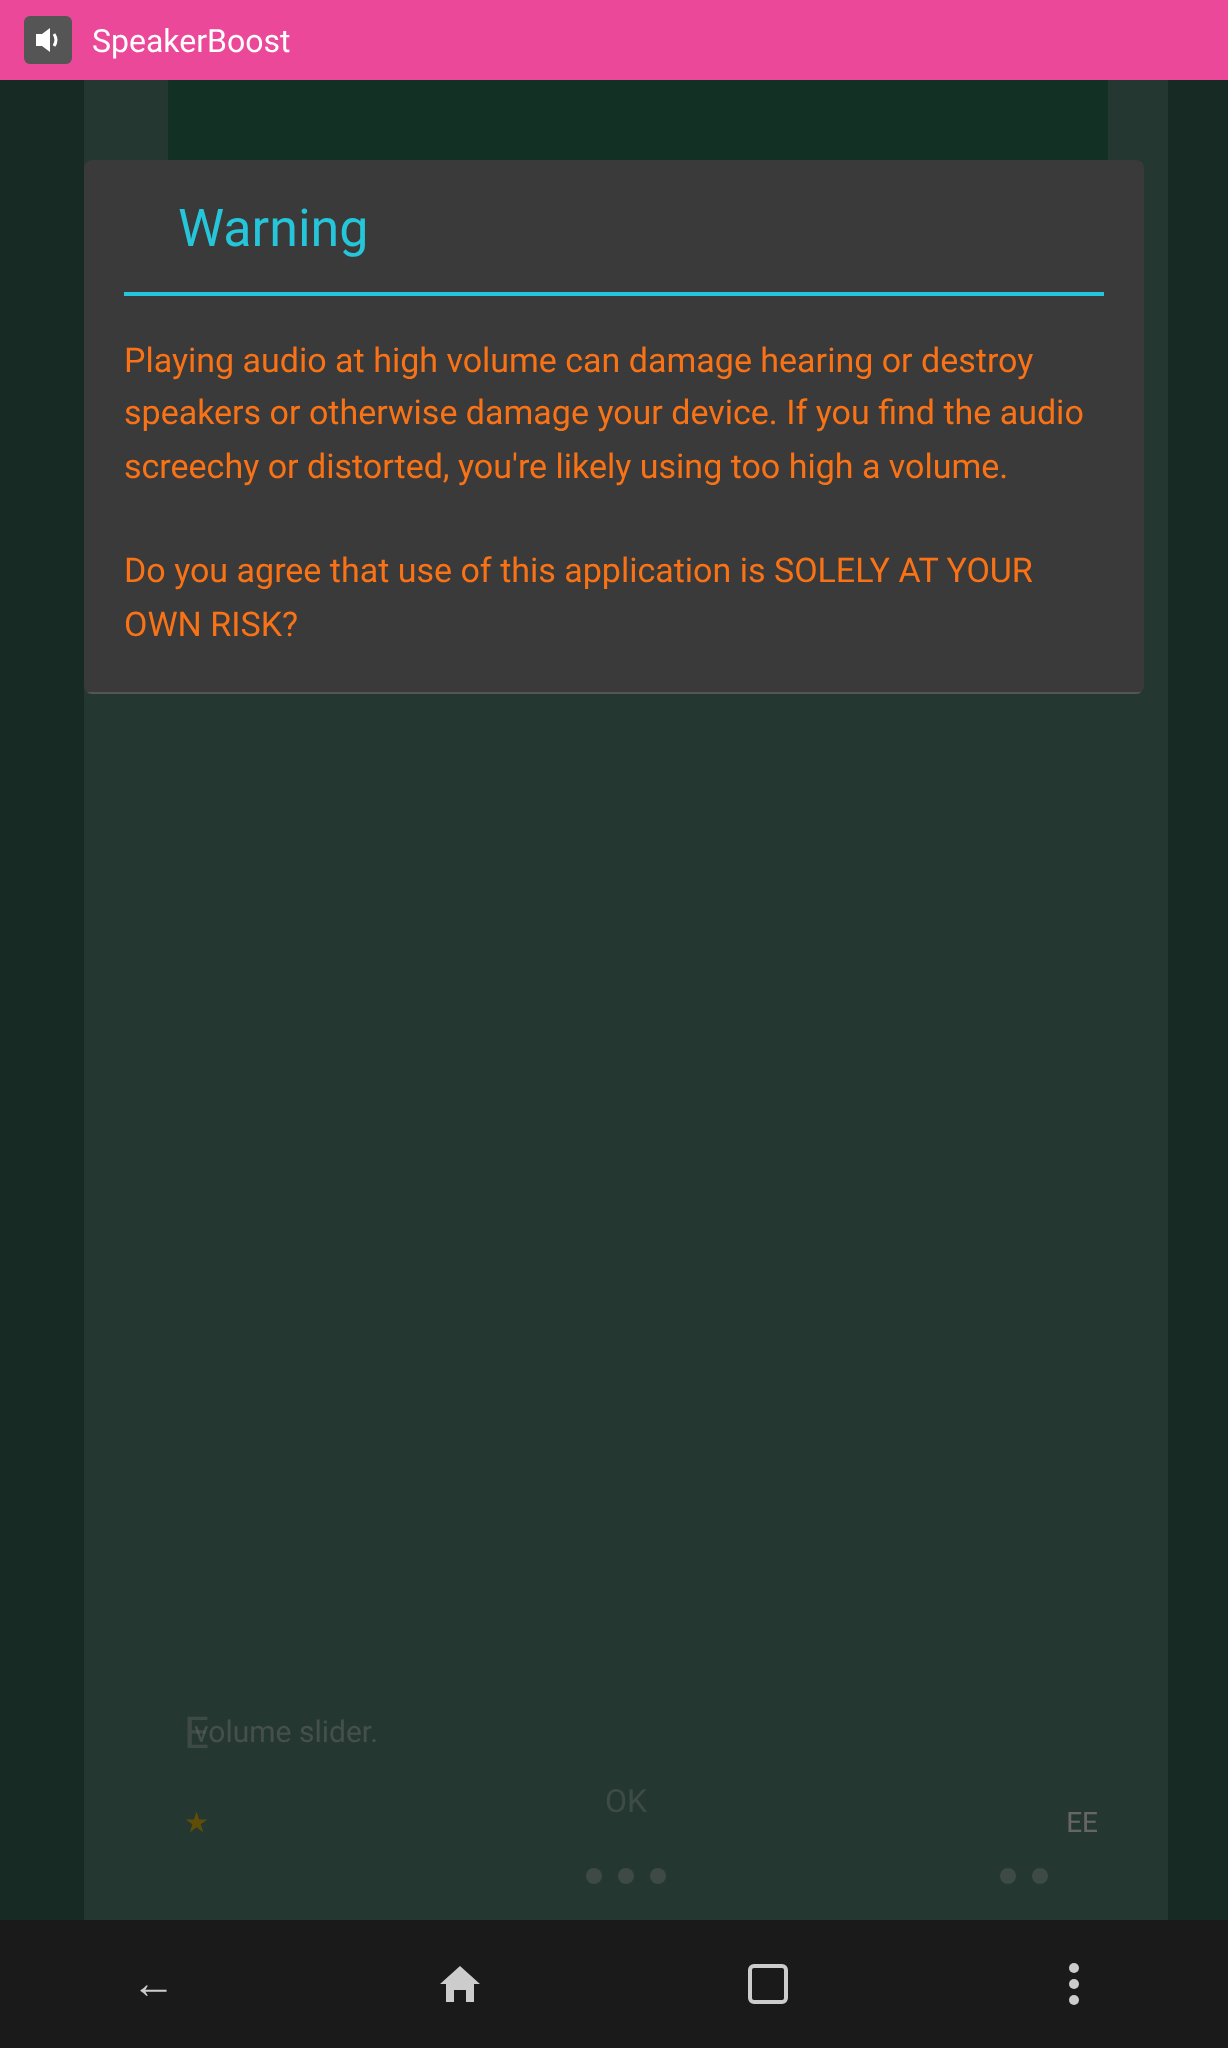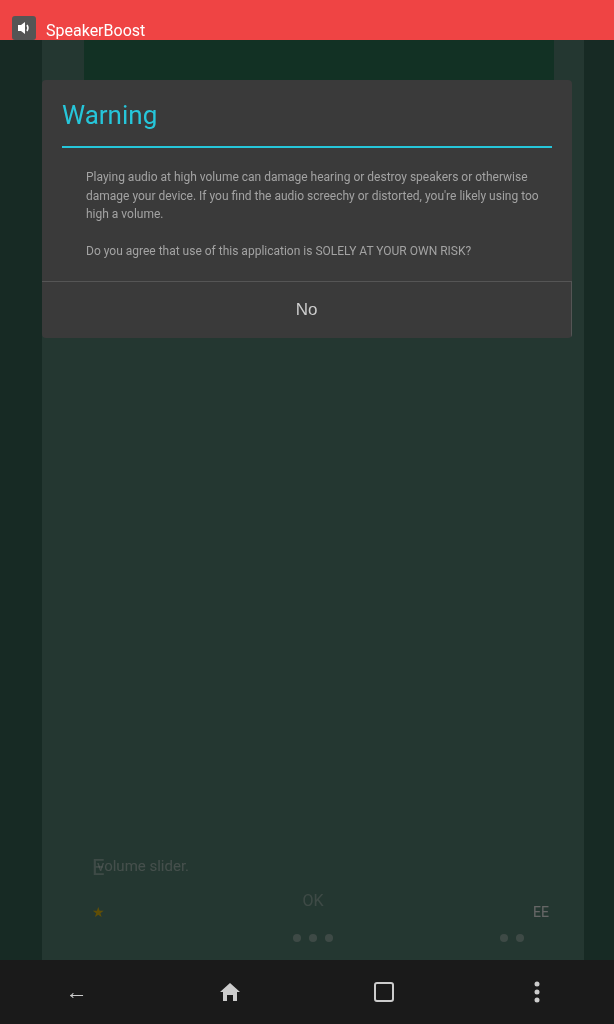--- a/index.html
+++ b/index.html
@@ -10,23 +10,23 @@
       background: #2a2a2a;
       font-family: 'Roboto', Arial, sans-serif;
       overflow: hidden;
       position: relative;
     }
 
     
     .status-bar {
       width: 100%;
       height: 40px;
-      background: #ef4444;
-      display: flex;
-      align-items: flex-end;
+      background: #ec4899;
+      display: flex;
+      align-items: center;
       padding: 0 12px;
       position: relative;
       z-index: 10;
     }
 
     .status-bar-icon {
       width: 24px;
       height: 24px;
       background: #555;
       border-radius: 3px;
@@ -58,43 +58,43 @@
 
     .warning-dialog {
       background: #3a3a3a;
       width: 530px;
       border-radius: 4px;
       overflow: hidden;
     }
 
     .warning-header {
       padding: 20px 20px 8px 20px;
+      margin-left: 27px;
     }
 
     .warning-title {
       color: #26c6da;
       font-size: 26px;
       font-weight: 400;
     }
 
     .warning-divider {
       height: 2px;
       background: #26c6da;
       margin: 8px 20px 0;
     }
 
     .warning-body {
       padding: 20px 20px 20px 20px;
     }
 
     .warning-text {
-      color: #a3a3a3;
-      font-size: 12px;
+      color: #f97316;
+      font-size: 17px;
       line-height: 1.55;
-      margin-left: 24px;
     }
 
     .warning-buttons {
       display: flex;
       border-top: 1px solid #555;
     }
 
     .warning-btn {
       flex: 1;
       padding: 18px;
@@ -331,21 +331,20 @@
 <div class="dialog-overlay">
   <div class="warning-dialog">
     <div class="warning-header">
       <div class="warning-title">Warning</div>
     </div>
     <div class="warning-divider"></div>
     <div class="warning-body">
       <div class="warning-text">Playing audio at high volume can damage hearing or destroy speakers or otherwise damage your device. If you find the audio screechy or distorted, you're likely using too high a volume.<br><br>Do you agree that use of this application is SOLELY AT YOUR OWN RISK?</div>
     </div>
     <div class="warning-buttons">
-      <button class="warning-btn">No</button>
     </div>
   </div>
 </div>
 
 <div class="nav-bar">
   <div class="nav-btn">
     <span class="nav-back">←</span>
   </div>
   <div class="nav-btn">
     <svg width="26" height="26" viewBox="0 0 26 26" fill="none">

